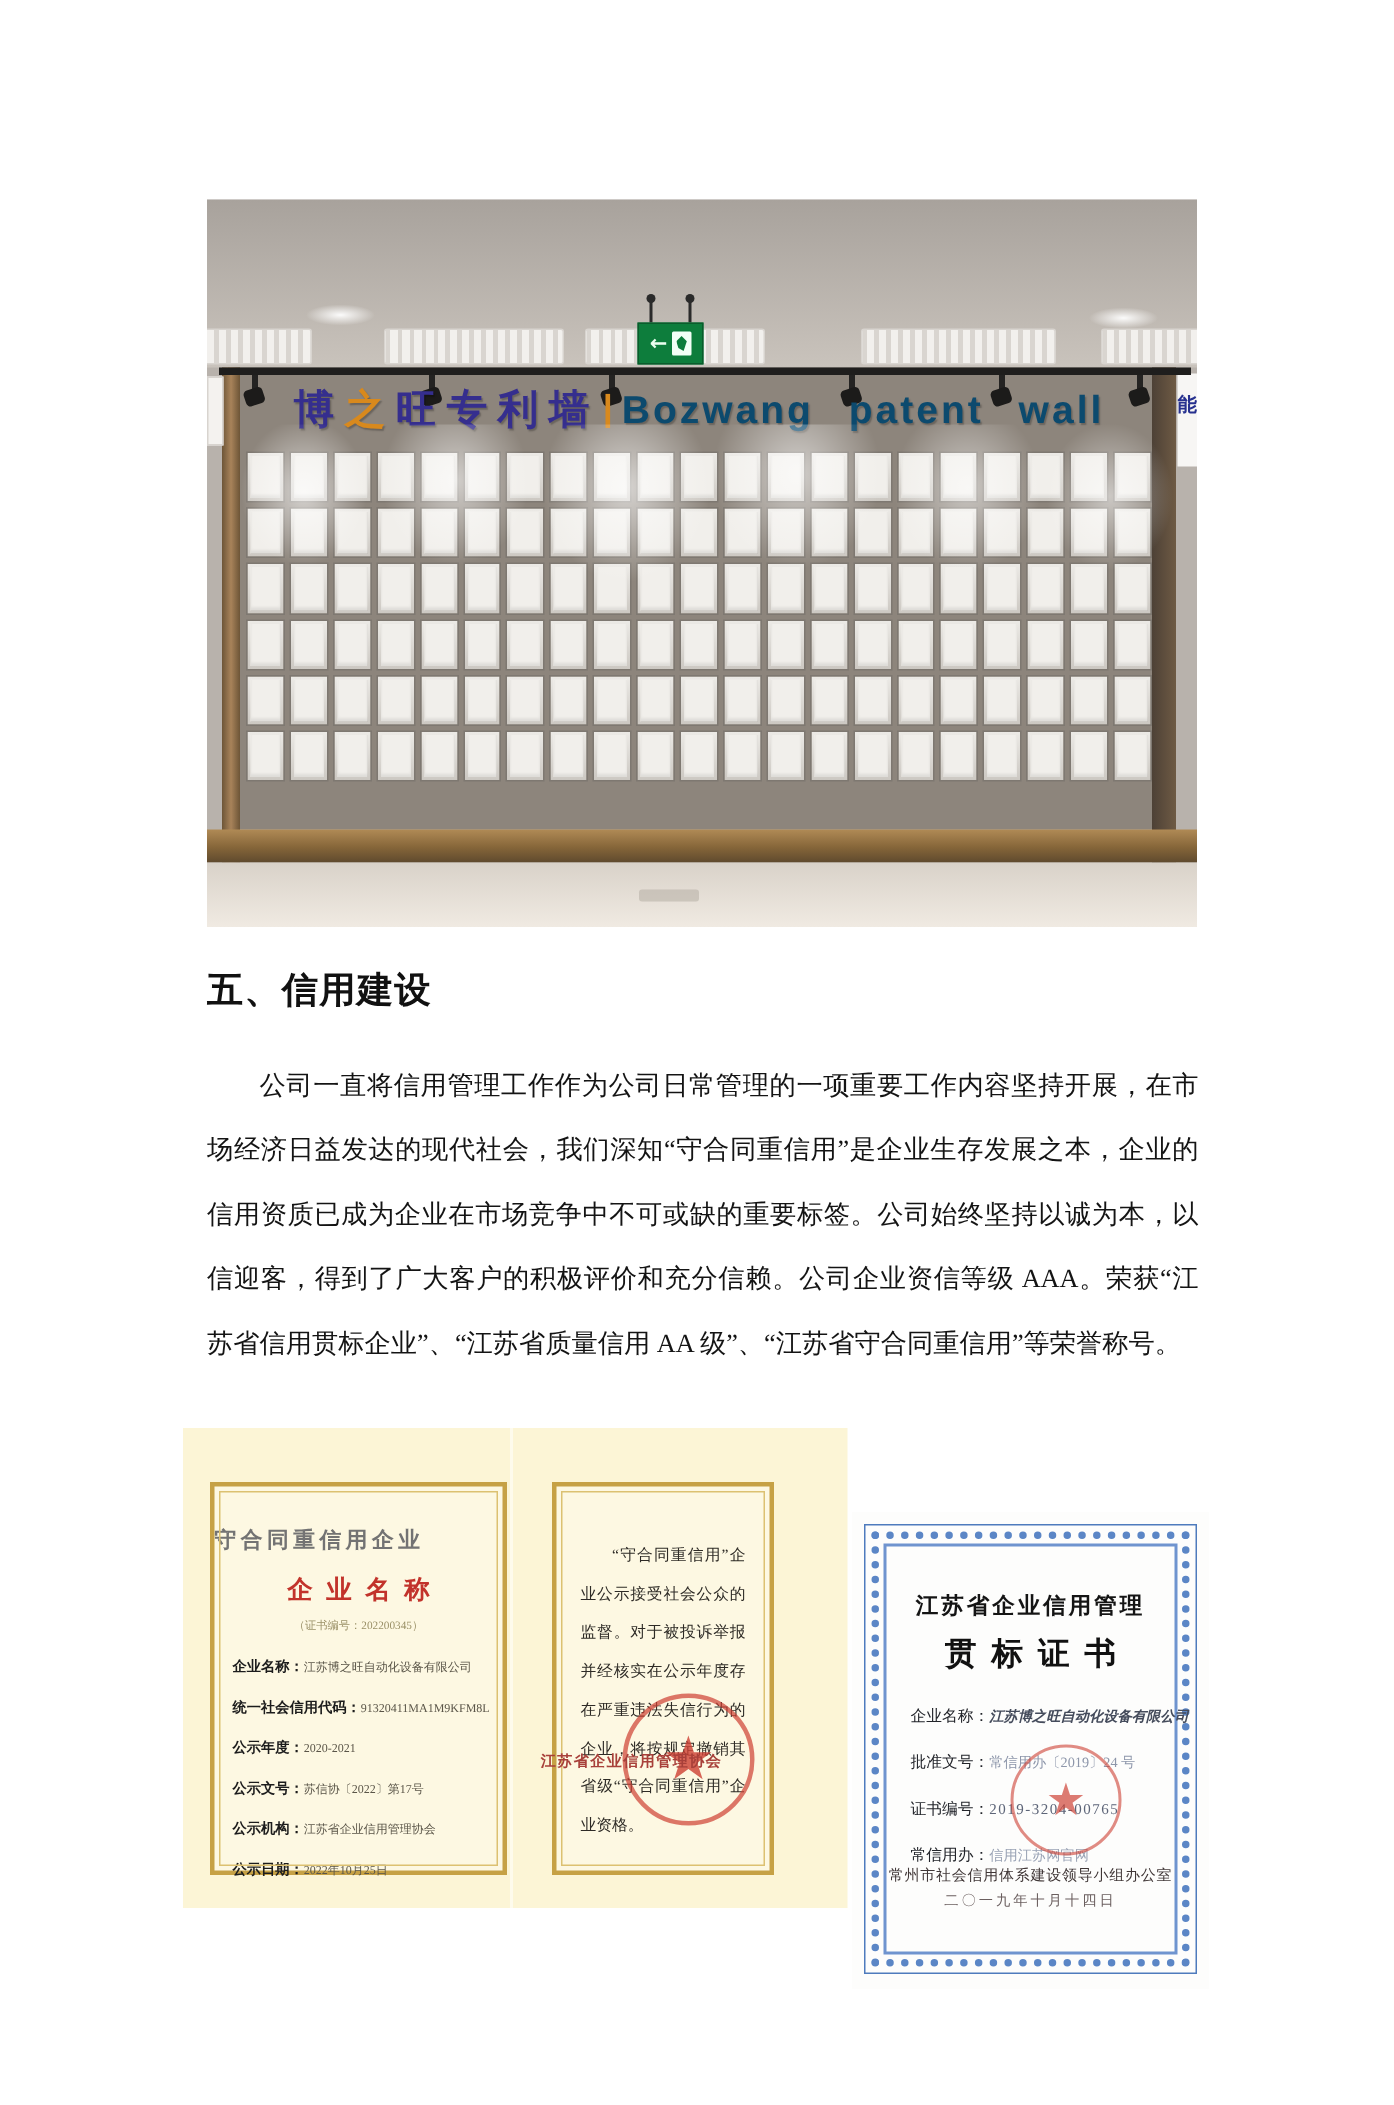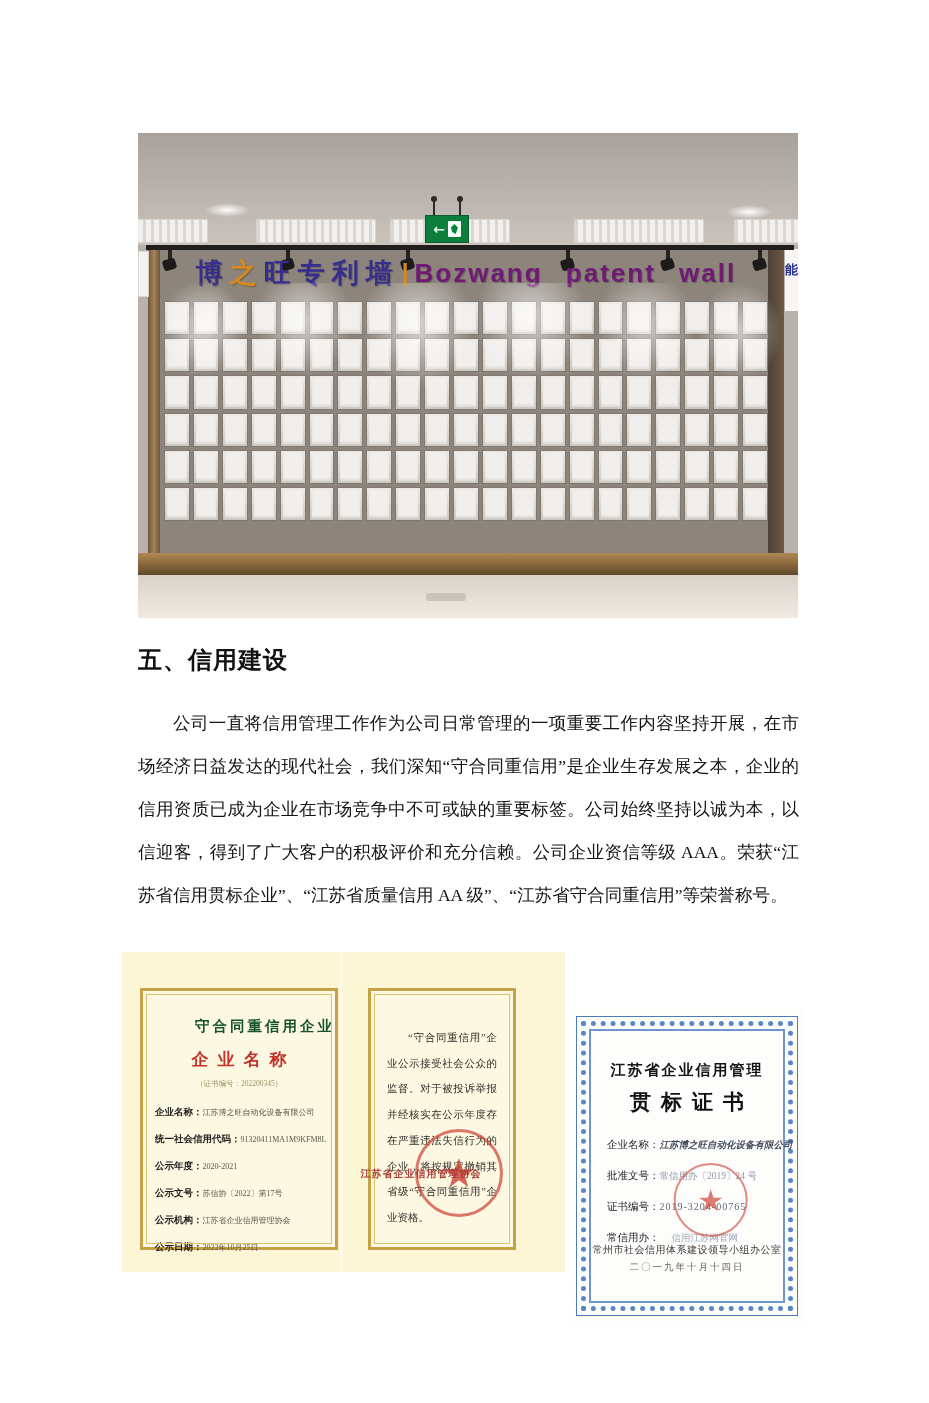--- a/index.html
+++ b/index.html
@@ -36,21 +36,21 @@
   .edge-sign-left { position:absolute; left:0; top:118px; width:11px; height:46px; background:#f4f2ef; border:1px solid #d8d4cf; }
   .edge-sign-right { position:absolute; left:647px; top:116px; width:13px; height:62px; background:#f7f6f4;
                      color:#27318f; font-weight:bold; font-size:13px; text-align:center; line-height:1.1; padding-top:14px;
                      font-family:"Liberation Sans",sans-serif; overflow:hidden; }
   .sign-row { position:absolute; left:26px; top:120px; width:604px; height:40px;
               display:flex; align-items:center; justify-content:center; white-space:nowrap;
               font-family:"Liberation Sans","DejaVu Sans",sans-serif; font-weight:bold; }
   .sign-cn { font-size:27px; letter-spacing:7px; color:#352e8e; text-shadow:1px 1px 1px rgba(0,0,0,.25); }
   .sign-hl { color:#d8891d; }
   .sign-div { font-size:24px; color:#d8891d; margin:0 6px 0 2px; }
-  .sign-en { font-size:26px; letter-spacing:2px; word-spacing:14px; color:#701a75; text-shadow:1px 1px 1px rgba(0,0,0,.25); }
+  .sign-en { font-size:26px; letter-spacing:2px; word-spacing:14px; color:#0c4a6e; text-shadow:1px 1px 1px rgba(0,0,0,.25); }
 
   .patent-grid { position:absolute; left:26px; top:168px; width:604px; height:220px;
                  display:grid; grid-template-columns:repeat(21,1fr); grid-template-rows:repeat(6,1fr); gap:3px; }
   .patent-cell { background:linear-gradient(#eceae6,#ccc8c2); border:1px solid #7e7871; padding:2px; }
   .patent-cell::after { content:""; display:block; width:100%; height:100%; background:#f1efeb;
                         box-shadow:inset 0 -2px 2px rgba(0,0,0,.08); }
   .glow-overlay { position:absolute; left:14px; top:150px; width:632px; height:150px; pointer-events:none;
     background:
       radial-gradient(60px 70px at 8% 30%, rgba(255,255,255,.65), rgba(255,255,255,0) 70%),
       radial-gradient(70px 80px at 24% 25%, rgba(255,255,255,.6), rgba(255,255,255,0) 70%),
@@ -71,21 +71,21 @@
   .body-par { position:absolute; left:138px; top:702px; width:661px; font-size:17.5px; line-height:43px;
               color:#141414; text-align:justify; text-indent:2em; }
 
   
   .cream-block { position:absolute; left:122px; top:952px; width:443px; height:320px; background:#fcf5d6; }
   .cream-seam { position:absolute; left:218px; top:0; width:2px; height:100%; background:rgba(255,255,255,.55); }
   .gold-frame { position:absolute; border:3px solid #c6a145; outline:1px solid #dcc171; outline-offset:-7px; background:#fdf8e2; }
   .cert-left { left:18px; top:36px; width:198px; height:262px; padding-top:20px; }
   .cert-mid  { left:246px; top:36px; width:148px; height:262px; }
 
-  .cl-title { text-align:right; color:#14532d; font-weight:bold; font-size:14.5px; letter-spacing:3px; margin-top:6px; }
+  .cl-title { text-align:left; color:#737373; font-weight:bold; font-size:14.5px; letter-spacing:3px; margin-top:6px; }
   .cl-sub   { text-align:center; color:#c2332b; font-weight:bold; font-size:17px; letter-spacing:9px; margin-top:12px; text-indent:9px;}
   .cl-no    { text-align:center; color:#9b9168; font-size:7.5px; margin-top:8px; }
   .cl-fields { margin:12px 0 0 12px; }
   .cl-row { margin-top:9px; white-space:nowrap; }
   .cl-label { font-weight:bold; font-size:9.5px; color:#1c1c1c; }
   .cl-value { font-size:8px; color:#5a5548; }
 
   .cm-body { padding:34px 16px 0 16px; font-size:10.5px; line-height:2.45; color:#2e2b26; text-align:justify; text-indent:2em; }
   .seal { position:absolute; border-radius:50%; border:3px solid rgba(205,62,50,.7); display:flex; align-items:center; justify-content:center; }
   .seal .star { color:rgba(205,62,50,.8); font-family:"DejaVu Sans",sans-serif; }
@@ -101,21 +101,21 @@
 
   .cr-title1 { text-align:center; margin-top:30px; font-family:"Liberation Sans","DejaVu Sans",sans-serif;
                font-weight:bold; font-size:15px; color:#141414; letter-spacing:2px; }
   .cr-title2 { text-align:center; margin-top:8px; font-weight:bold; font-size:21px; color:#111; letter-spacing:10px; text-indent:10px; }
   .cr-fields { margin:18px 0 0 16px; }
   .cr-row { margin-top:13px; white-space:nowrap; }
   .cr-label { font-size:10.5px; color:#22242a; }
   .cr-val-name { font-size:9.5px; color:#454c5c; font-style:italic; font-weight:bold; }
   .cr-val-doc  { font-size:9.5px; color:#8d96aa;margin-top:36px; }
   .cr-val-no   { font-size:10px; color:#5d6578; letter-spacing:1px; }
-  .cr-val-web  { font-size:9.5px; color:#9aa3b5;margin-left:12px; }
+  .cr-val-web  { font-size:9.5px; color:#9aa3b5; }
   .cr-seal { left:50%; transform:translateX(-18%); bottom:64px; width:74px; height:74px; border-width:2px; opacity:.85; }
   .cr-seal .star { font-size:30px; }
   .cr-footer1 { position:absolute; left:0; bottom:44px; width:100%; text-align:center; font-size:10px; color:#403737; letter-spacing:.5px; }
   .cr-footer2 { position:absolute; left:0; bottom:27px; width:100%; text-align:center; font-size:9.5px; color:#6b5f5f; letter-spacing:2px; }
 </style>
 </head>
 <body>
 
 <div class="page">
 

